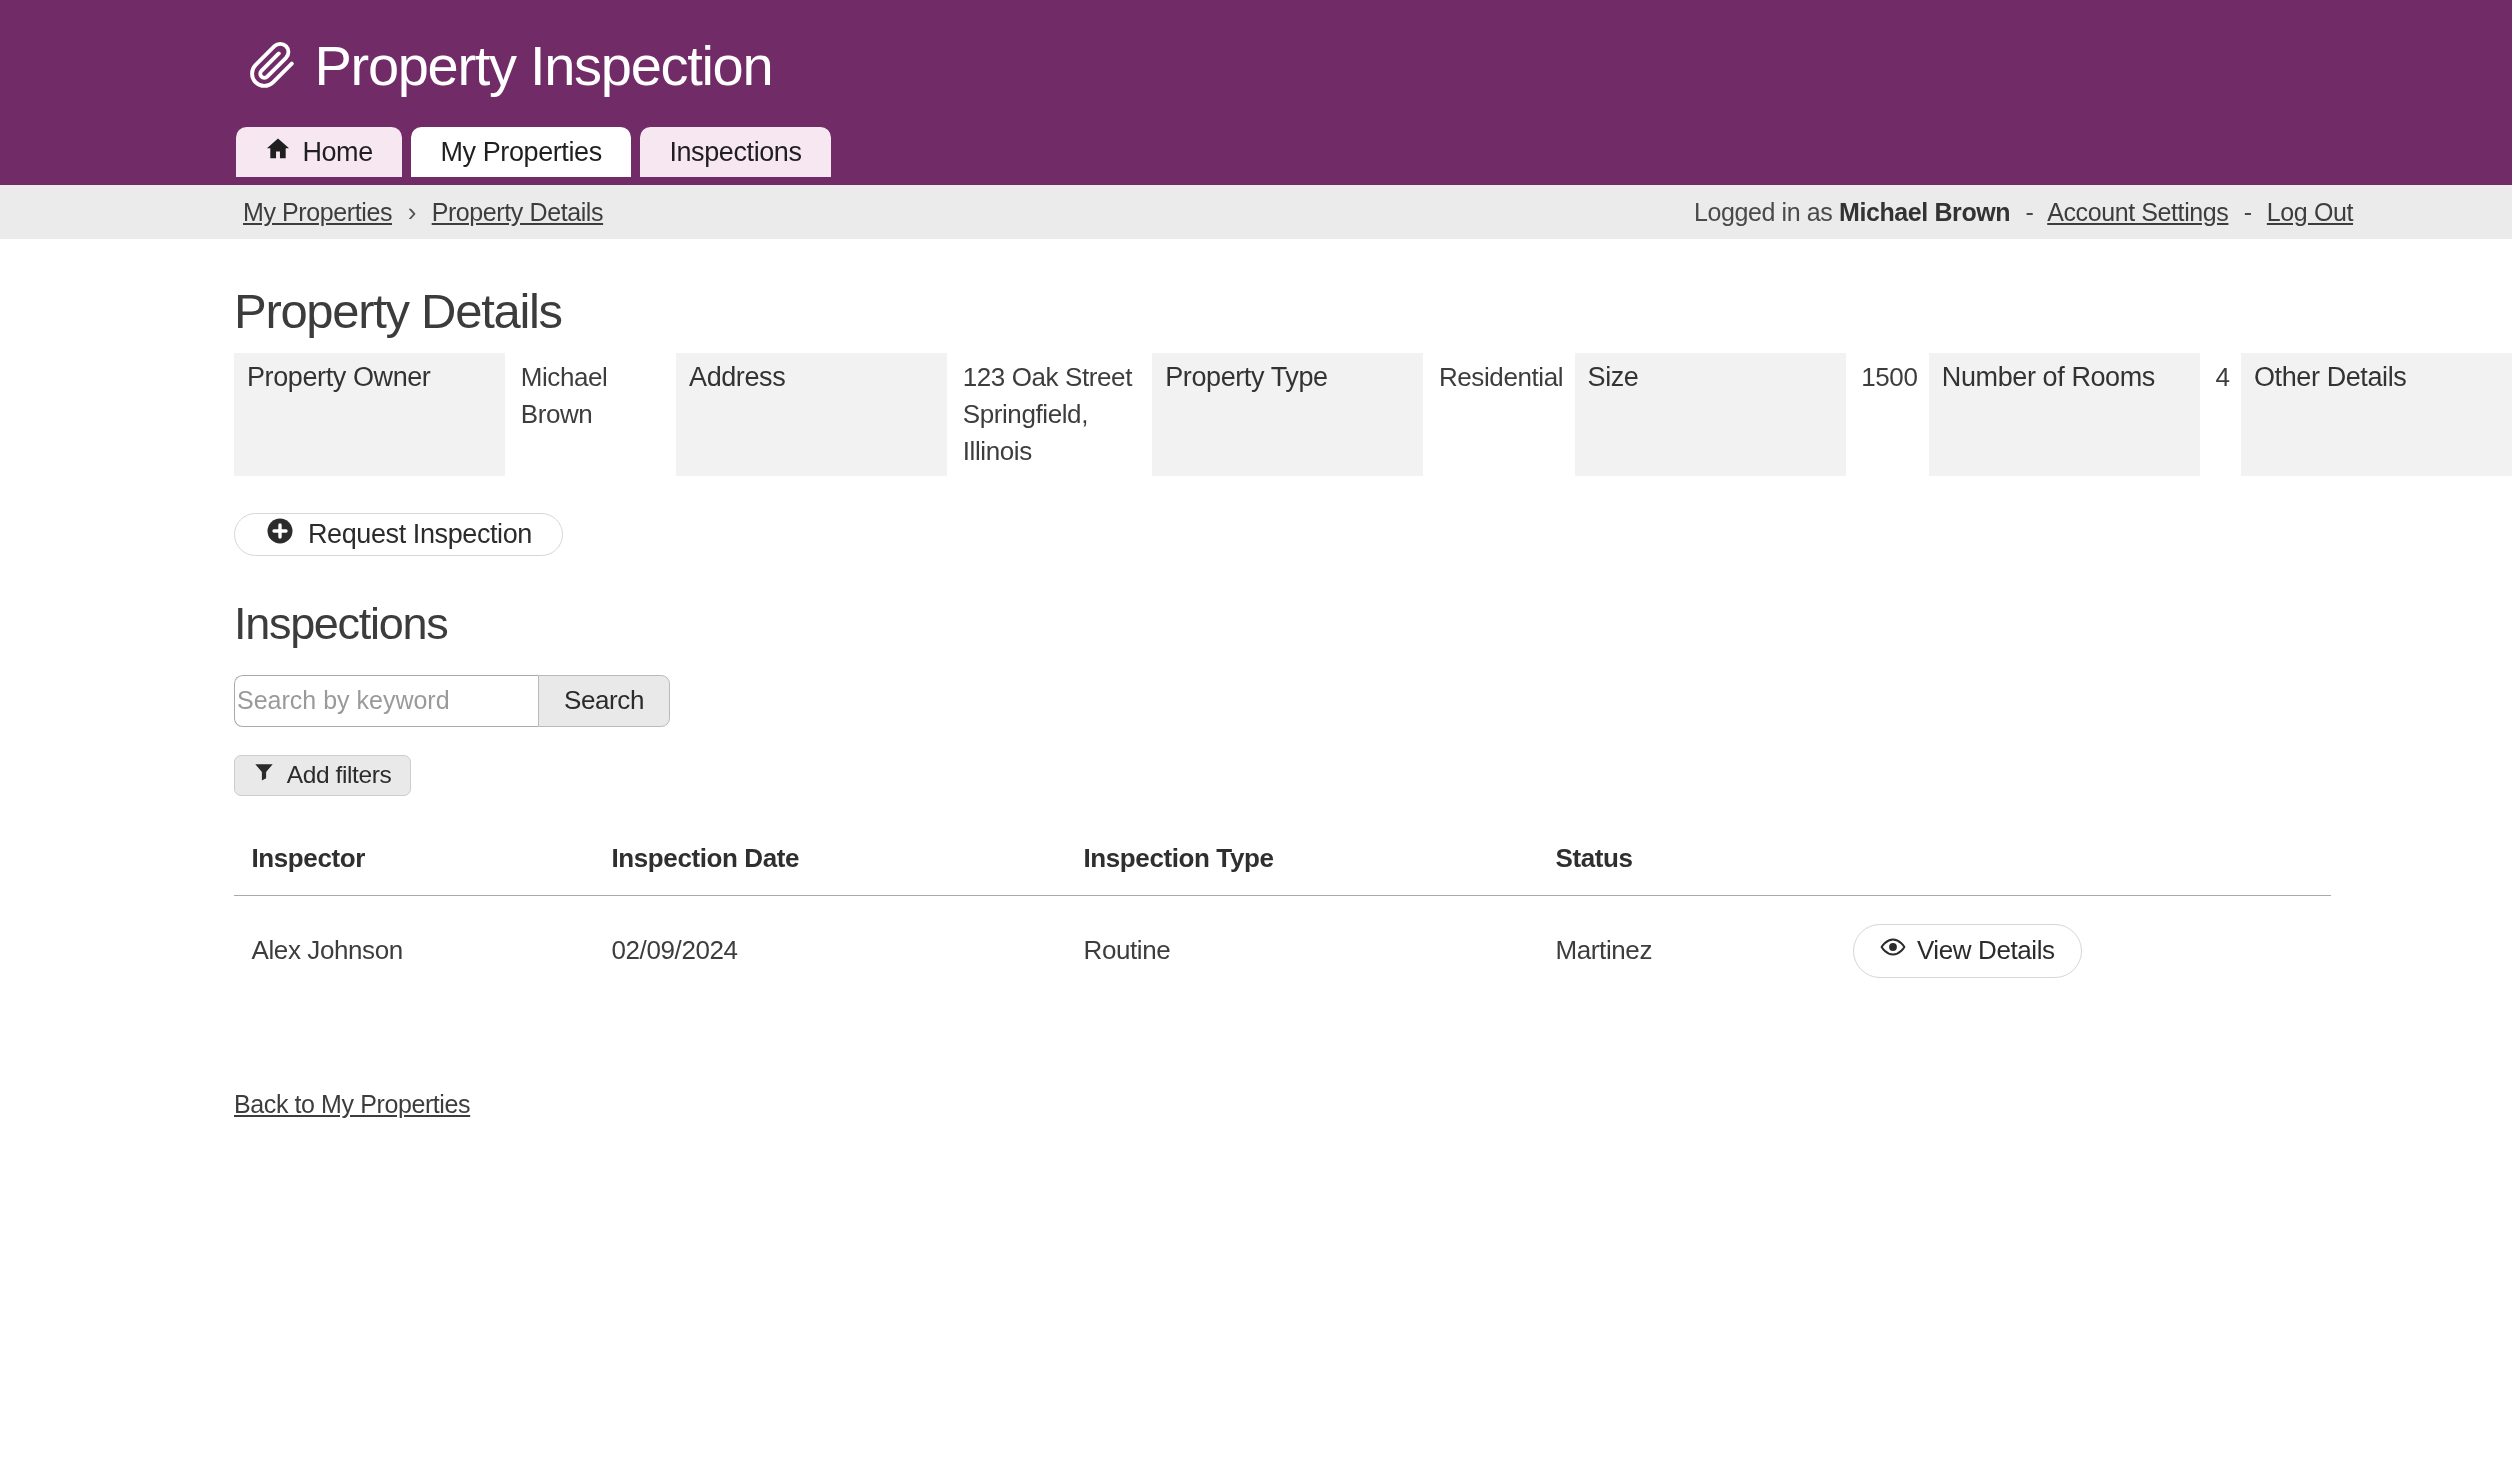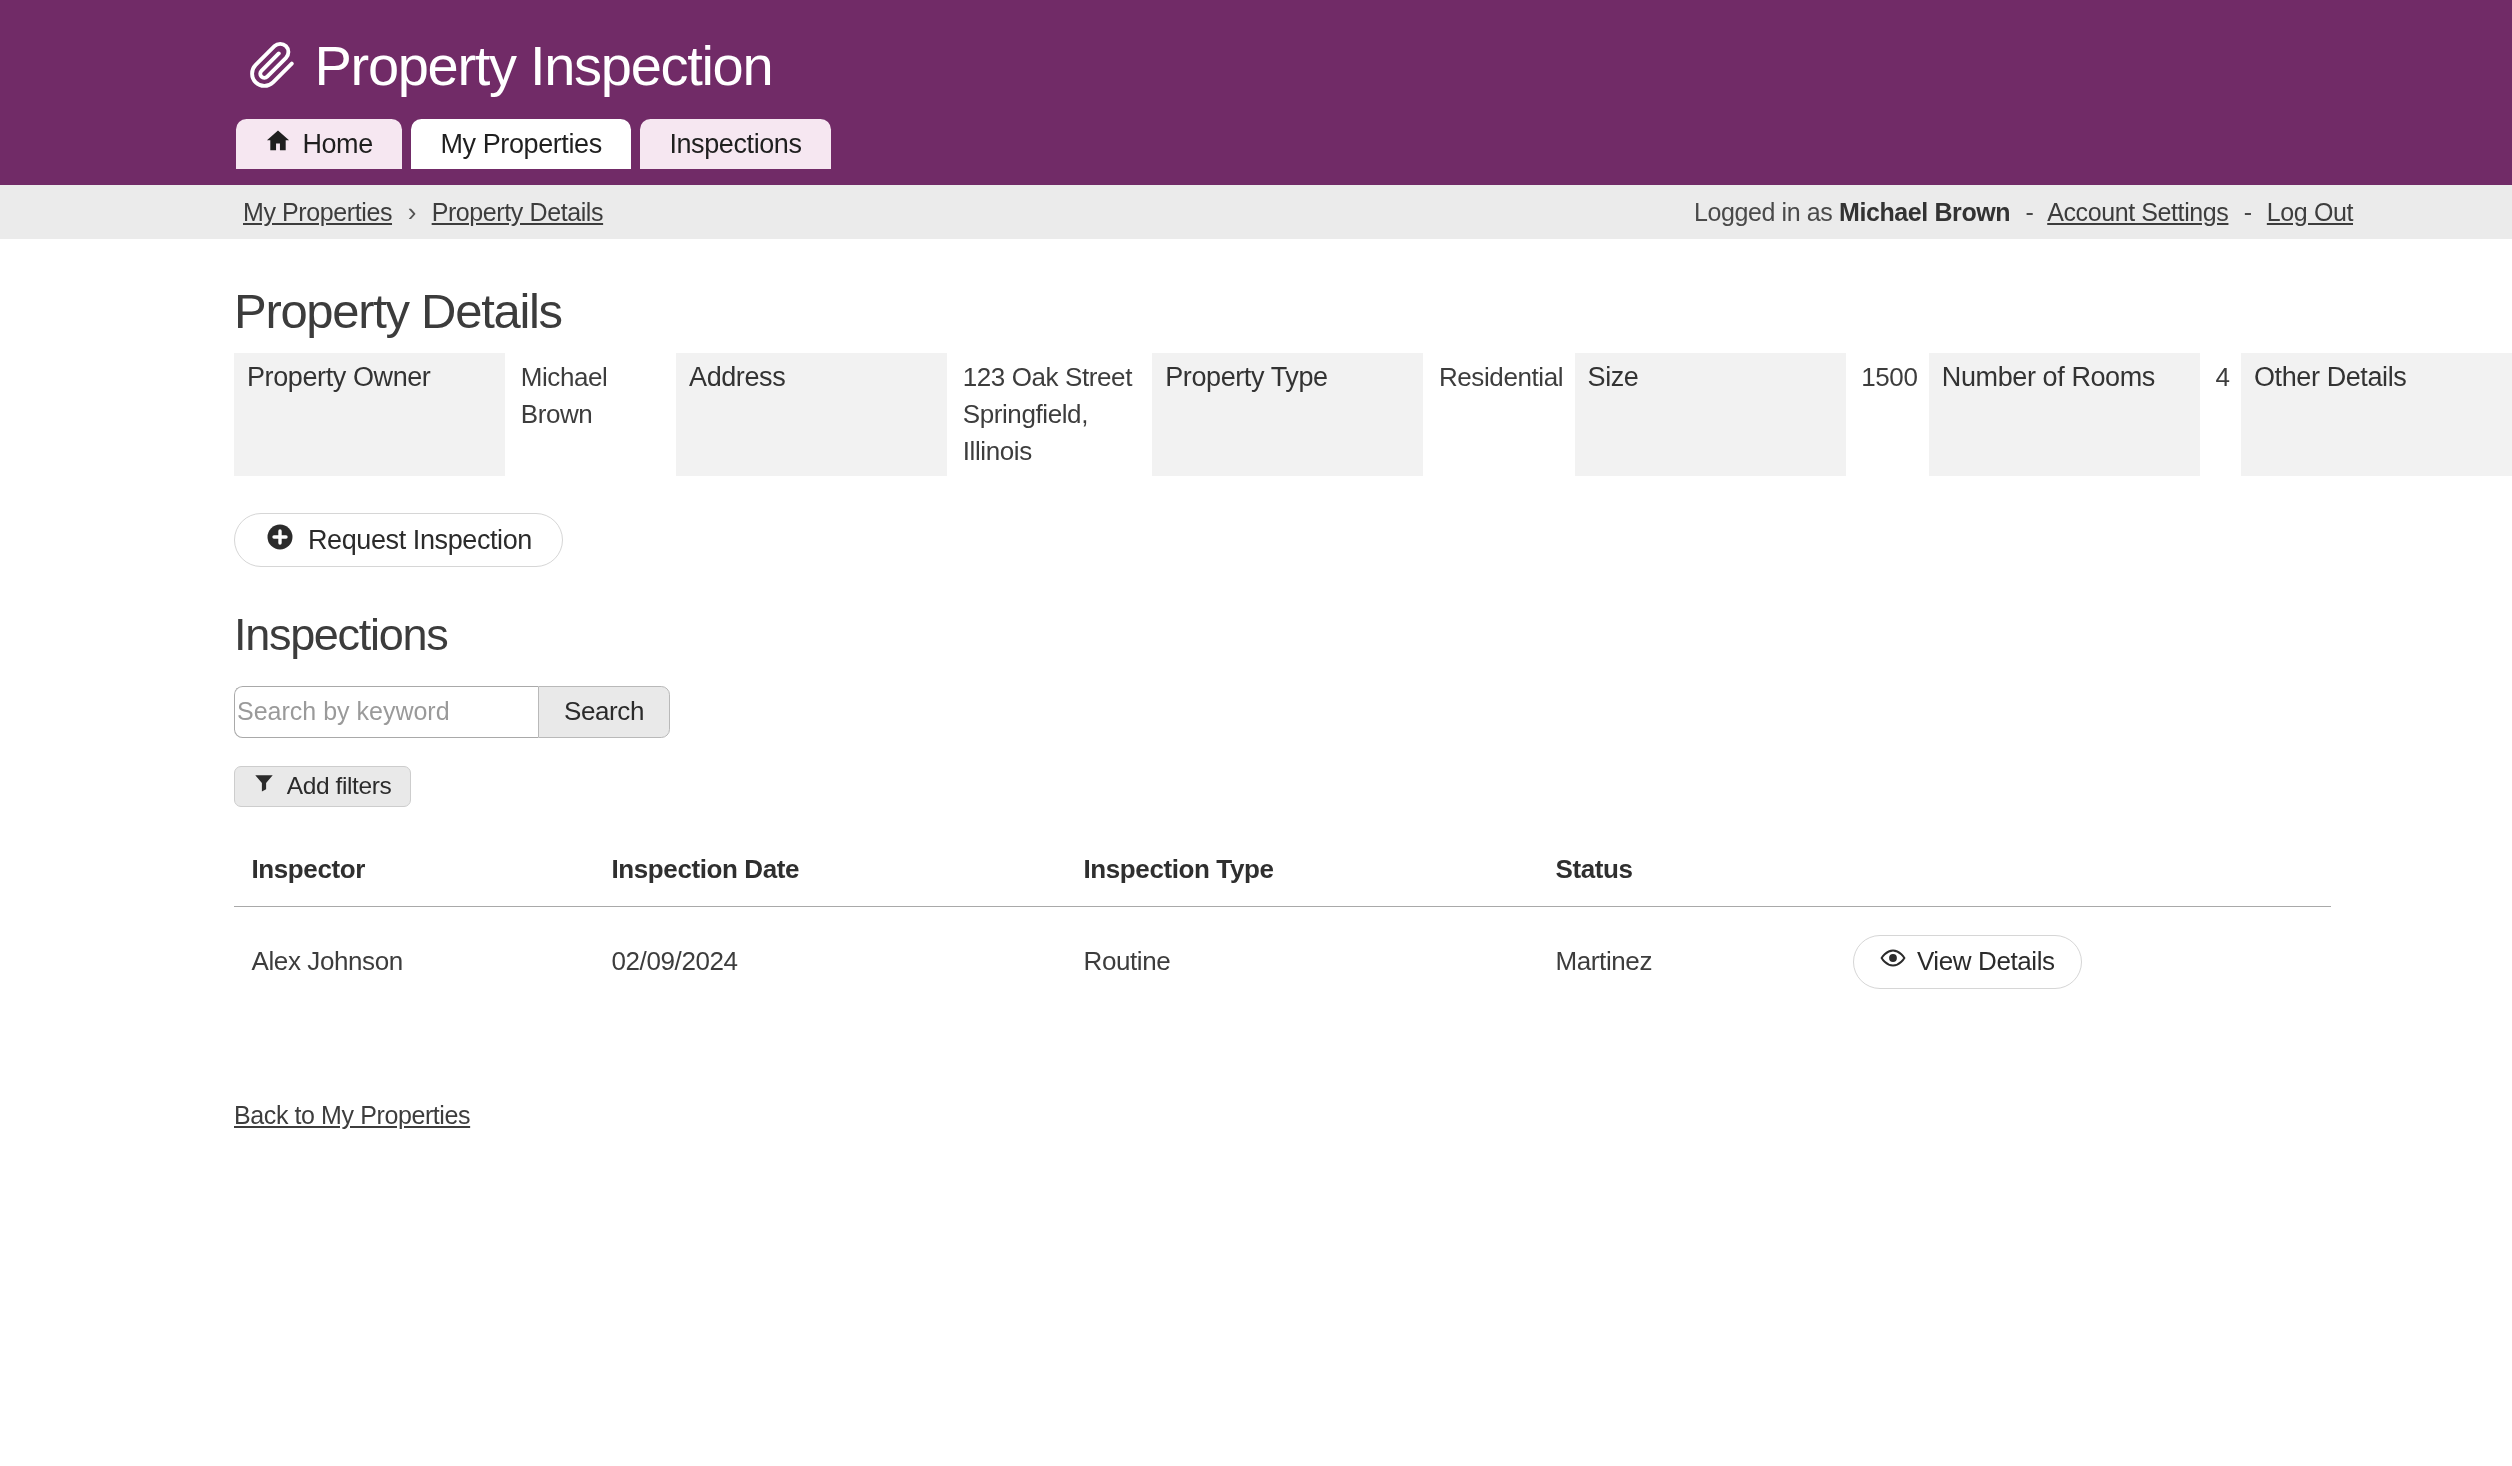--- a/index.html
+++ b/index.html
@@ -12,21 +12,21 @@
     letter-spacing:-0.4px;
   }
   a { color:#3d3d3d; text-decoration:underline; cursor:pointer; }
 
   
   .header { background:#712B67; height:185px; position:relative; }
   .title-row { display:flex; align-items:center; gap:17.5px; padding:33px 0 0 248px; }
   .title-row svg { display:block; }
   .app-title { color:#ffffff; font-size:56px; font-weight:400; letter-spacing:-1.3px; }
 
-  .tabs { position:absolute; left:236px; bottom:16px; display:flex; gap:9.6px; }
+  .tabs { position:absolute; left:236px; bottom:8px; display:flex; gap:9.6px; }
   .tab {
     height:50px; display:flex; align-items:center; gap:11.4px;
     padding:0 29px; background:#f6e7f1; border-radius:10.5px 10.5px 0 0;
     font-size:27px; color:#1f1f1f; cursor:pointer; white-space:nowrap;
   }
   .tab.active { background:#ffffff; }
 
   
   .topbar {
     background:#ebebeb; height:54px;
@@ -47,21 +47,21 @@
   .details { display:flex; flex-direction:row; gap:11.4px; margin-top:14px; }
   .drow { display:flex; }
   .dlabel {
     width:271px; flex:0 0 271px; background:#f2f2f2;
     padding:6.1px 8.7px 6.1px 13px; font-size:27px; line-height:37px; color:#333;
   }
   .dvalue { padding:6.1px 0 6.1px 15.7px; font-size:26px; line-height:37px; }
 
   .pill-btn {
     display:inline-flex; align-items:center; gap:13px;
-    height:54px; padding:0 30px; background:#ffffff;
+    height:43px; padding:0 30px; background:#ffffff;
     border:1.7px solid #d6d6d6; border-radius:874px;
     font-size:27px; color:#2b2b2b; cursor:pointer;
     font-family:inherit; letter-spacing:-0.4px;
   }
   .request-btn { margin-top:37px; }
 
   .search-row { margin-top:24.5px; display:flex; align-items:stretch; }
   .search-input {
     width:304px; height:52px; border:1.7px solid #a9a9a9; border-right:none;
     border-radius:8.7px 0 0 8.7px; padding:0 2px; font-size:25px;

